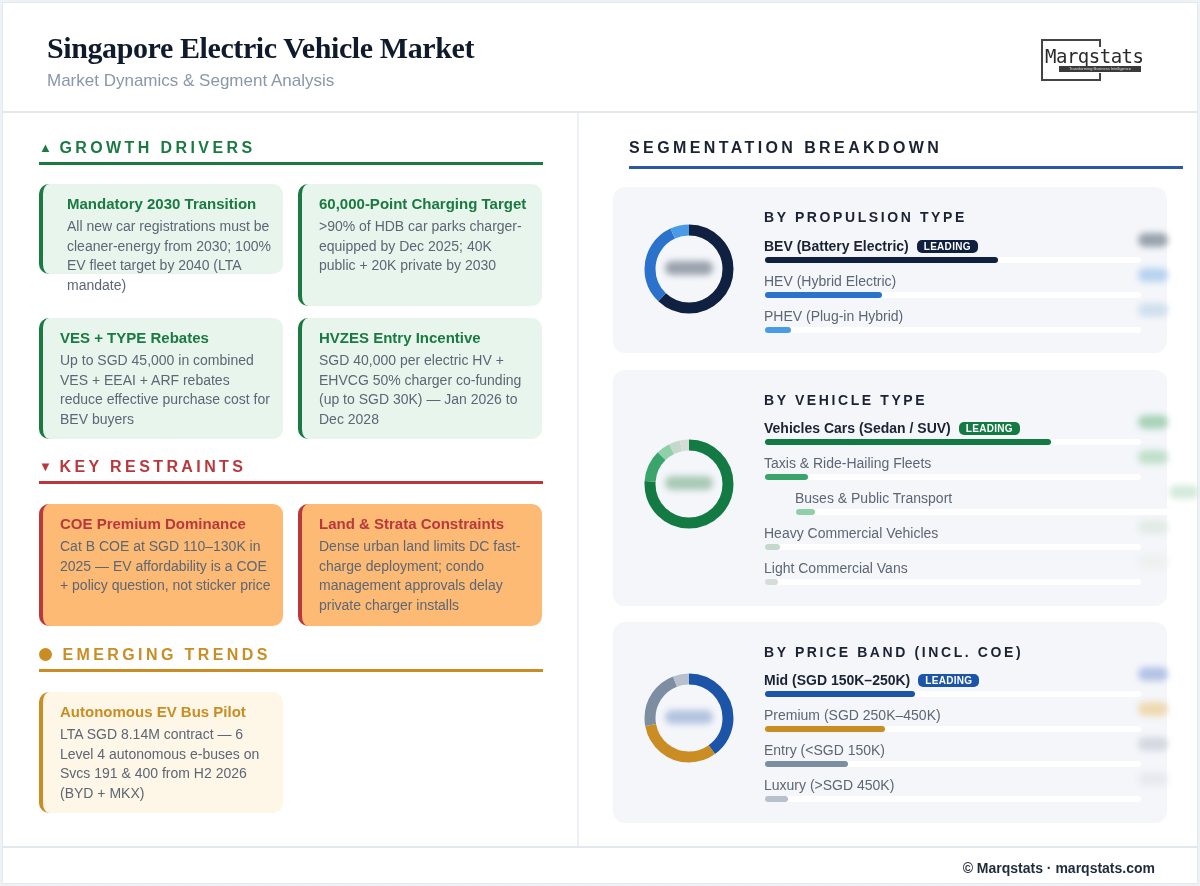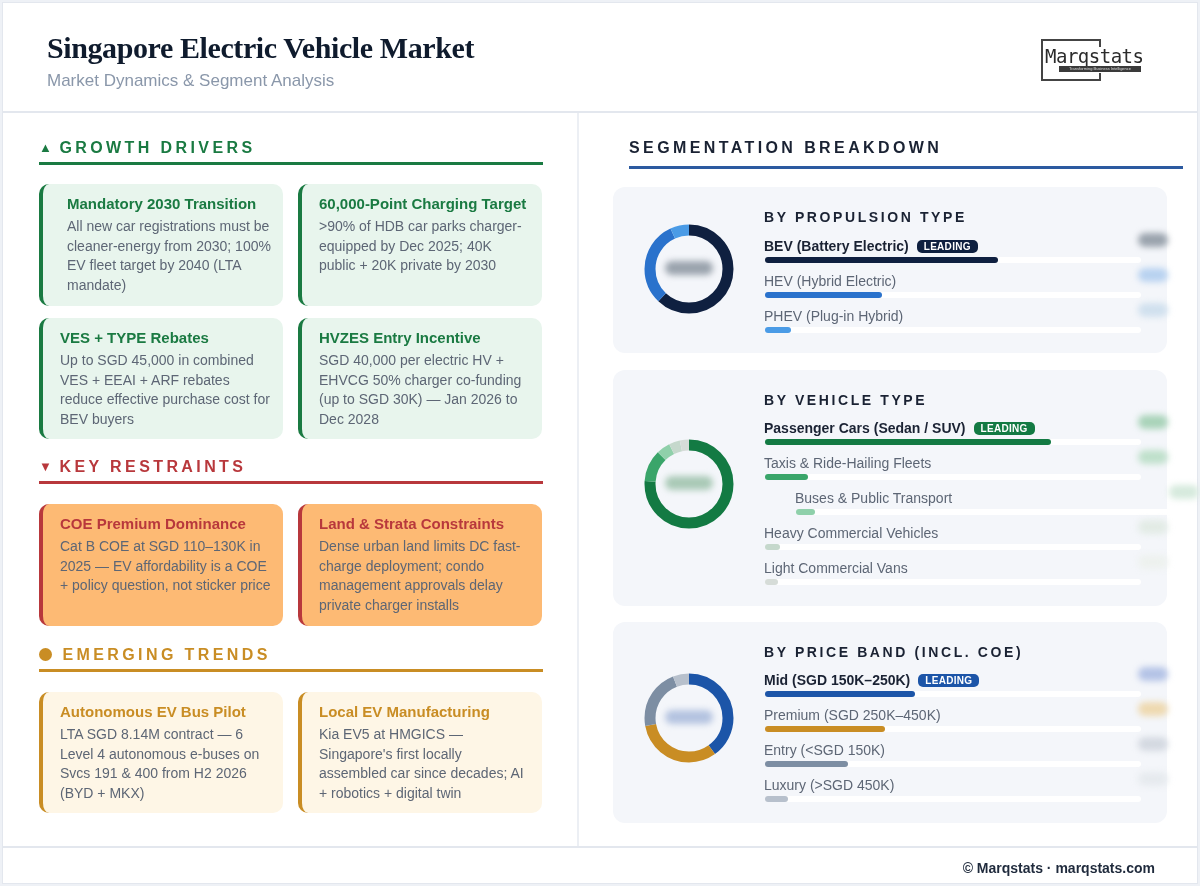--- a/index.html
+++ b/index.html
@@ -68,21 +68,21 @@
       <div class="logo-tag">Transforming Business Intelligence</div>
     </div>
   </div>
 
   <div class="divider-v"></div>
 
   <div class="section-head sh-green">
     <span class="marker">▲</span>
     <span class="label">GROWTH DRIVERS</span>
   </div>
-  <div class="card c-green" style="left:36px; top:181px; height:122px;padding-left:24px;">
+  <div class="card c-green" style="left:36px; top:181px; height:90px;padding-left:24px;">
     <div class="ct">Mandatory 2030 Transition</div>
     <div class="cb">All new car registrations must be cleaner-energy from 2030; 100% EV fleet target by 2040 (LTA mandate)</div>
   </div>
   <div class="card c-green" style="left:295px; top:181px; height:122px;">
     <div class="ct">60,000-Point Charging Target</div>
     <div class="cb">&gt;90% of HDB car parks charger-equipped by Dec 2025; 40K public + 20K private by 2030</div>
   </div>
   <div class="card c-green" style="left:36px; top:315px; height:121px;">
     <div class="ct">VES + TYPE Rebates</div>
     <div class="cb">Up to SGD 45,000 in combined VES + EEAI + ARF rebates reduce effective purchase cost for BEV buyers</div>
@@ -105,24 +105,20 @@
     <div class="cb">Dense urban land limits DC fast-charge deployment; condo management approvals delay private charger installs</div>
   </div>
 
   <div class="section-head sh-gold">
     <span class="dot"></span>
     <span class="label">EMERGING TRENDS</span>
   </div>
   <div class="card c-gold" style="left:36px; top:689px; height:121px;">
     <div class="ct">Autonomous EV Bus Pilot</div>
     <div class="cb">LTA SGD 8.14M contract — 6 Level 4 autonomous e-buses on Svcs 191 &amp; 400 from H2 2026 (BYD + MKX)</div>
-  </div>
-  <div class="card c-gold" style="left:295px; top:689px; height:121px;">
-    <div class="ct">Local EV Manufacturing</div>
-    <div class="cb">Kia EV5 at HMGICS — Singapore's first locally assembled car since decades; AI + robotics + digital twin</div>
   </div>
 
   <div class="seg-head">
     <span class="label">SEGMENTATION BREAKDOWN</span>
   </div>
 
   <div class="panel" style="top:184px; height:166px;">
     <svg class="donut" style="top:36px;" viewBox="0 0 92 92">
         <circle cx="46" cy="46" r="39" fill="none" stroke="#0f2040" stroke-width="11" stroke-dasharray="151.9274207276024 93.11680625240146" stroke-dashoffset="0" transform="rotate(-90 46 46)"></circle>
         <circle cx="46" cy="46" r="39" fill="none" stroke="#2a72cc" stroke-width="11" stroke-dasharray="75.9637103638012 169.08051661620266" stroke-dashoffset="-151.9274207276024" transform="rotate(-90 46 46)"></circle>
@@ -157,21 +153,21 @@
     <svg class="donut" style="top:68px;" viewBox="0 0 92 92">
         <circle cx="46" cy="46" r="39" fill="none" stroke="#137a43" stroke-width="11" stroke-dasharray="186.23361250480292 58.810614475200936" stroke-dashoffset="0" transform="rotate(-90 46 46)"></circle>
         <circle cx="46" cy="46" r="39" fill="none" stroke="#3aa56a" stroke-width="11" stroke-dasharray="28.180086102700443 216.8641408773034" stroke-dashoffset="-186.23361250480292" transform="rotate(-90 46 46)"></circle>
         <circle cx="46" cy="46" r="39" fill="none" stroke="#8fd0aa" stroke-width="11" stroke-dasharray="12.252211349000193 232.79201563100366" stroke-dashoffset="-214.41369860750336" transform="rotate(-90 46 46)"></circle>
         <circle cx="46" cy="46" r="39" fill="none" stroke="#c5d8cc" stroke-width="11" stroke-dasharray="9.801769079200154 235.2424579008037" stroke-dashoffset="-226.66590995650355" transform="rotate(-90 46 46)"></circle>
         <circle cx="46" cy="46" r="39" fill="none" stroke="#d6dcd8" stroke-width="11" stroke-dasharray="8.576547944300136 236.46767903570372" stroke-dashoffset="-236.4676790357037" transform="rotate(-90 46 46)"></circle>
       </svg>
     <div class="donut-center" style="left:52px; top:106px; background:#a9c9b6;"></div>
     <div class="ptitle" style="top:22px;">BY VEHICLE TYPE</div>
     <div class="row lead" style="top:49px;">
-      <span class="rl">Passenger Cars (Sedan / SUV)</span><span class="badge" style="background:#137a43;">LEADING</span>
+      <span class="rl">Vehicles Cars (Sedan / SUV)</span><span class="badge" style="background:#137a43;">LEADING</span>
       <div class="track">
           <div class="fill" style="width: 76%; background: rgb(19, 122, 67);"></div>
         </div>
       <div class="val" style="background:#a9d3b9;"></div>
     </div>
     <div class="row" style="top:84px;">
       <span class="rl">Taxis &amp; Ride-Hailing Fleets</span>
       <div class="track">
           <div class="fill" style="width: 11.5%; background: rgb(58, 165, 106);"></div>
         </div>

